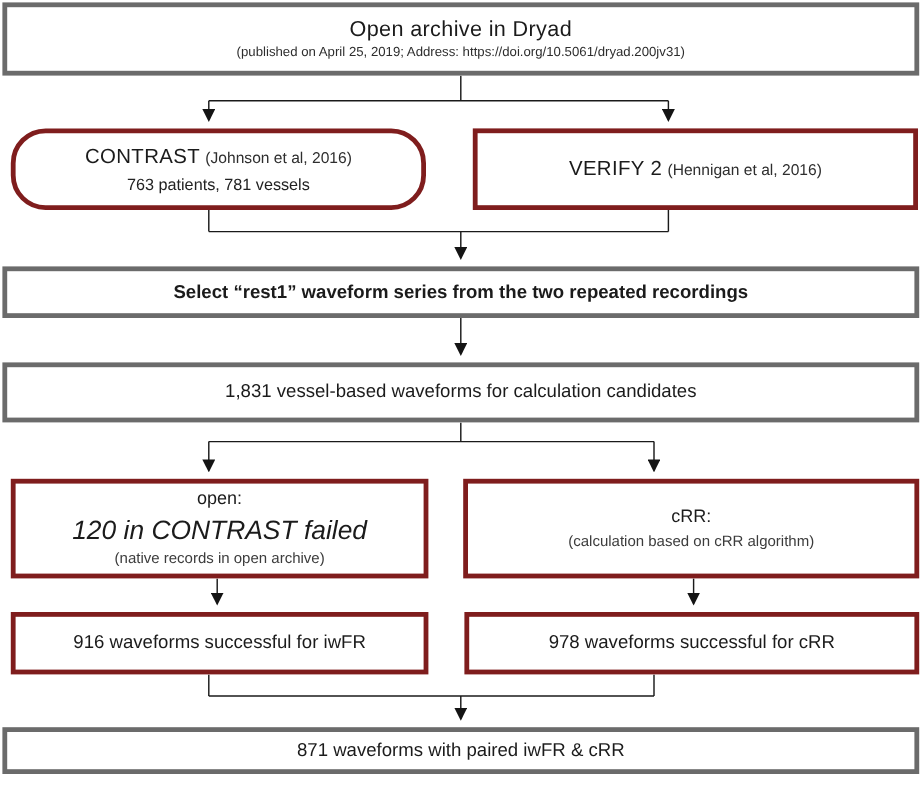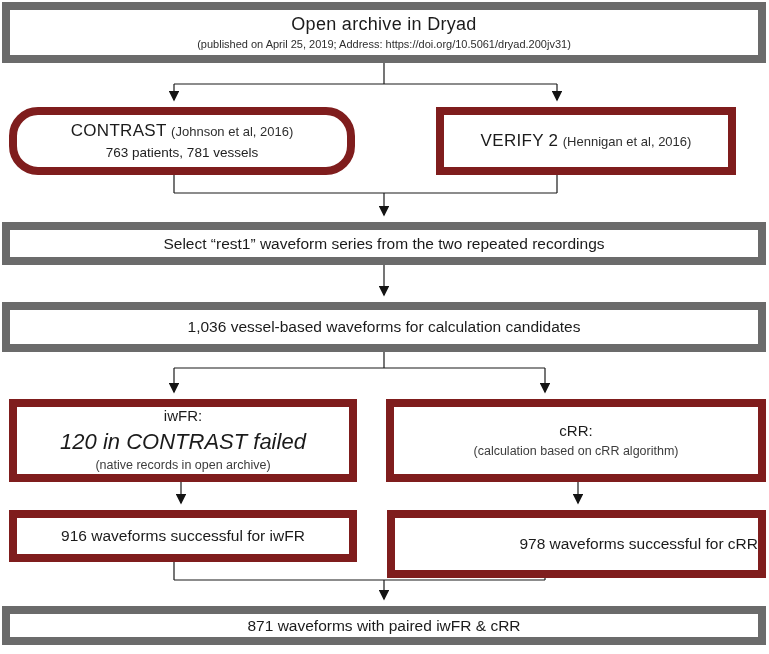--- a/index.html
+++ b/index.html
@@ -22,59 +22,59 @@
     top: 0;
     width: 769px;
     height: 654px;
     z-index: 1;
     pointer-events: none;
   }
   .box {
     position: absolute;
     box-sizing: border-box;
     background: #ffffff;
-    border: 8px solid #7f1d1d;
+    border: 4px solid #7f1d1d;
     display: flex;
     flex-direction: column;
     align-items: center;
     justify-content: center;
     text-align: center;
     z-index: 2;
     line-height: 1.25;
   }
   .box.wide { border-color: #6b6b6b; }
 
   
   .b-archive   { left: 2px;   top: 2px;   width: 764px; height: 61px; }
   .archive-title { font-size: 18px; letter-spacing: 0.3px; }
   .archive-subtitle { font-size: 11px; color: #2e2e2e; margin-top: 3px; }
 
   
   .b-contrast  { left: 9px;   top: 107px; width: 346px; height: 68px; border-radius: 29px; }
-  .b-verify    { left: 436px; top: 107px; width: 300px; height: 68px; justify-content: center; }
+  .b-verify    { left: 394px; top: 107px; width: 371px; height: 68px; justify-content: center; }
   .cohort-name { font-size: 17px; letter-spacing: 0.3px; }
   .cohort-cite { font-size: 13px; color: #2e2e2e; }
   .cohort-stats { font-size: 13.5px; margin-top: 4px; color: #222222; }
 
   
-  .b-select     { left: 2px; top: 222px; width: 764px; height: 43px; }
+  .b-select     { left: 2px; top: 222px; width: 764px; height: 43px; font-weight: bold; }
   .b-candidates { left: 2px; top: 302px; width: 764px; height: 50px; }
   .b-paired     { left: 2px; top: 606px; width: 764px; height: 39px; }
   .step-text { font-size: 15.5px; }
 
   
   .b-iwfr { left: 9px;   top: 399px; width: 348px; height: 83px; }
   .b-crr  { left: 386px; top: 399px; width: 380px; height: 83px; }
   .fail-label  { font-size: 15px; }
   .fail-detail { font-size: 22px; margin-top: 2px; font-style: italic; }
   .fail-note   { font-size: 12.5px; color: #3c3c3c; margin-top: 3px; }
 
   
   .b-iwfr-ok { left: 9px;   top: 510px; width: 348px; height: 52px; }
-  .b-crr-ok  { left: 387px; top: 510px; width: 379px; height: 68px; align-items: flex-end; }
+  .b-crr-ok  { left: 387px; top: 510px; width: 379px; height: 52px; }
 </style>
 </head>
 <body>
 
 <div class="canvas">
 
   <svg class="connectors" viewBox="0 0 769 654" xmlns="http://www.w3.org/2000/svg">
     <defs>
       <marker id="arrow" viewBox="0 0 10 10" refX="8.5" refY="5" markerWidth="9" markerHeight="9" orient="auto">
         <path d="M0,0 L10,5 L0,10 z" fill="#141414"></path>
@@ -127,25 +127,25 @@
       <span class="cohort-name">VERIFY 2</span>
       <span class="cohort-cite">(Hennigan et al, 2016)</span>
     </div>
   </div>
 
   <div class="box wide b-select">
     <div class="step-text">Select “rest1” waveform series from the two repeated recordings</div>
   </div>
 
   <div class="box wide b-candidates">
-    <div class="step-text">1,036 vessel-based waveforms for calculation candidates</div>
+    <div class="step-text">1,831 vessel-based waveforms for calculation candidates</div>
   </div>
 
   <div class="box b-iwfr">
-    <div class="fail-label">iwFR:</div>
+    <div class="fail-label">open:</div>
     <div class="fail-detail">120 in CONTRAST failed</div>
     <div class="fail-note">(native records in open archive)</div>
   </div>
 
   <div class="box b-crr">
     <div class="fail-label">cRR:</div>
     <div class="fail-note">(calculation based on cRR algorithm)</div>
   </div>
 
   <div class="box b-iwfr-ok">

